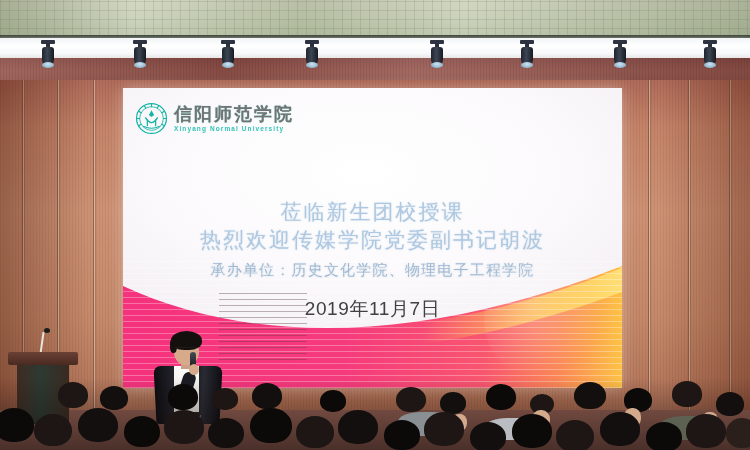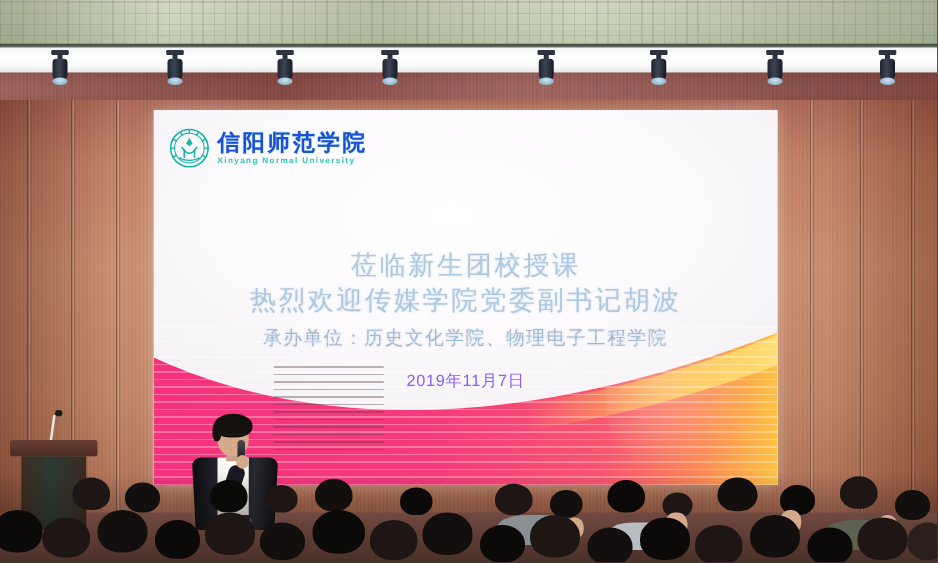--- a/index.html
+++ b/index.html
@@ -100,21 +100,21 @@
   }
 
   
   .logo-wrap{
     position:absolute;left:12px;top:14px;display:flex;align-items:center;gap:6px;
   }
   .logo-mark{width:33px;height:33px;flex:0 0 auto;}
   .logo-txt{display:flex;flex-direction:column;line-height:1;}
   .logo-cn{
     font-family:"Liberation Serif", serif;
-    font-size:18px;color:#1d4ed8;letter-spacing:2px;font-weight:700;
+    font-size:18px;color:#737373;letter-spacing:2px;font-weight:700;
     text-shadow:0 0 1px rgba(19,181,166,.6);
   }
   .logo-en{
     font-size:6.5px;color:#2ec4b6;letter-spacing:1.1px;margin-top:3px;font-weight:700;
   }
 
   
   .headline{
     position:absolute;left:0;top:84px;width:100%;text-align:center;
     font-family:"Liberation Serif", serif;
@@ -126,21 +126,21 @@
   .h-line2{margin-top:26px;}
   .sub-line{
     position:absolute;left:0;top:173px;width:100%;text-align:center;
     font-family:"Liberation Serif", serif;
     font-size:15px;color:#9fb9d2;letter-spacing:1.2px;
     text-shadow:0 0 2px rgba(159,185,210,.5);
   }
   .date-line{
     position:absolute;left:0;top:208px;width:100%;text-align:center;
     font-family:"Liberation Sans", sans-serif;
-    font-size:13px;color:#8b5cf6;letter-spacing:.6px;
+    font-size:19px;color:#404040;letter-spacing:.6px;
     z-index:4;
   }
 
   
   .wave{
     position:absolute;left:0;bottom:0;width:100%;height:130px;
   }
   .wave-stripes{
     position:absolute;left:0;top:0;width:100%;height:100%;
     background:repeating-linear-gradient(0deg, rgba(255,255,255,.30) 0 1px, rgba(255,255,255,0) 1px 6px);

